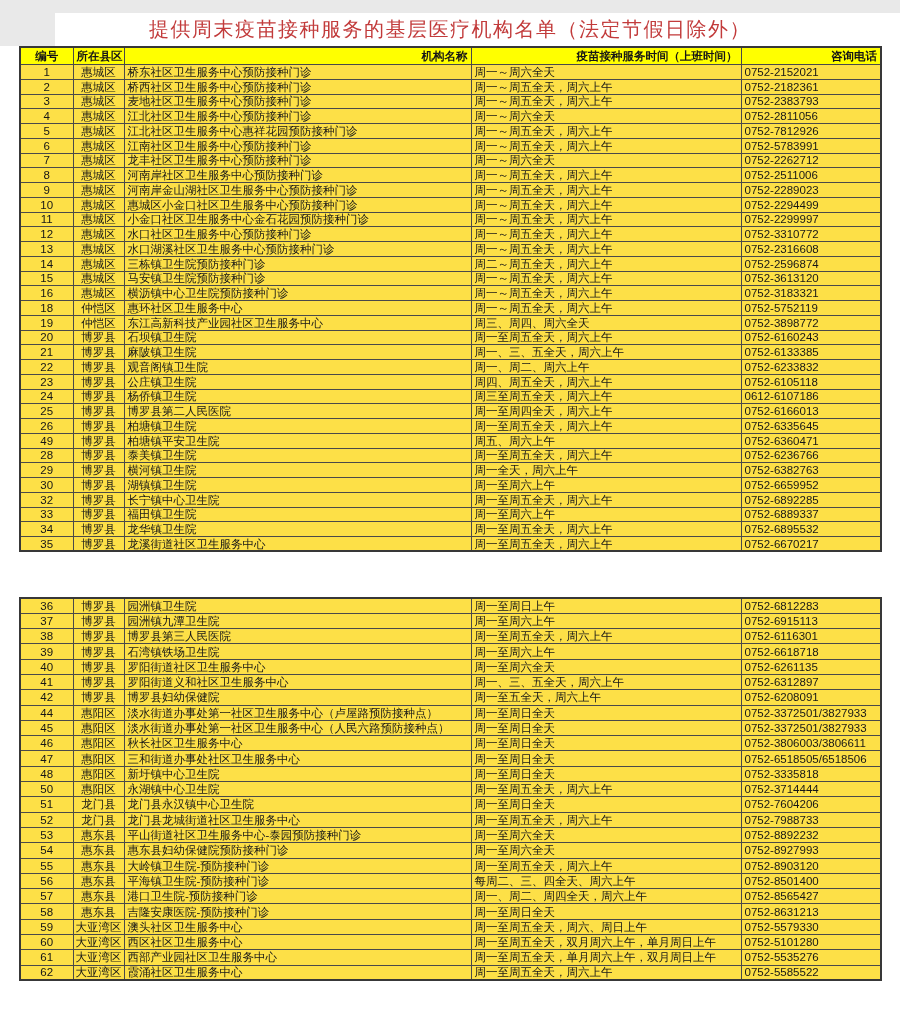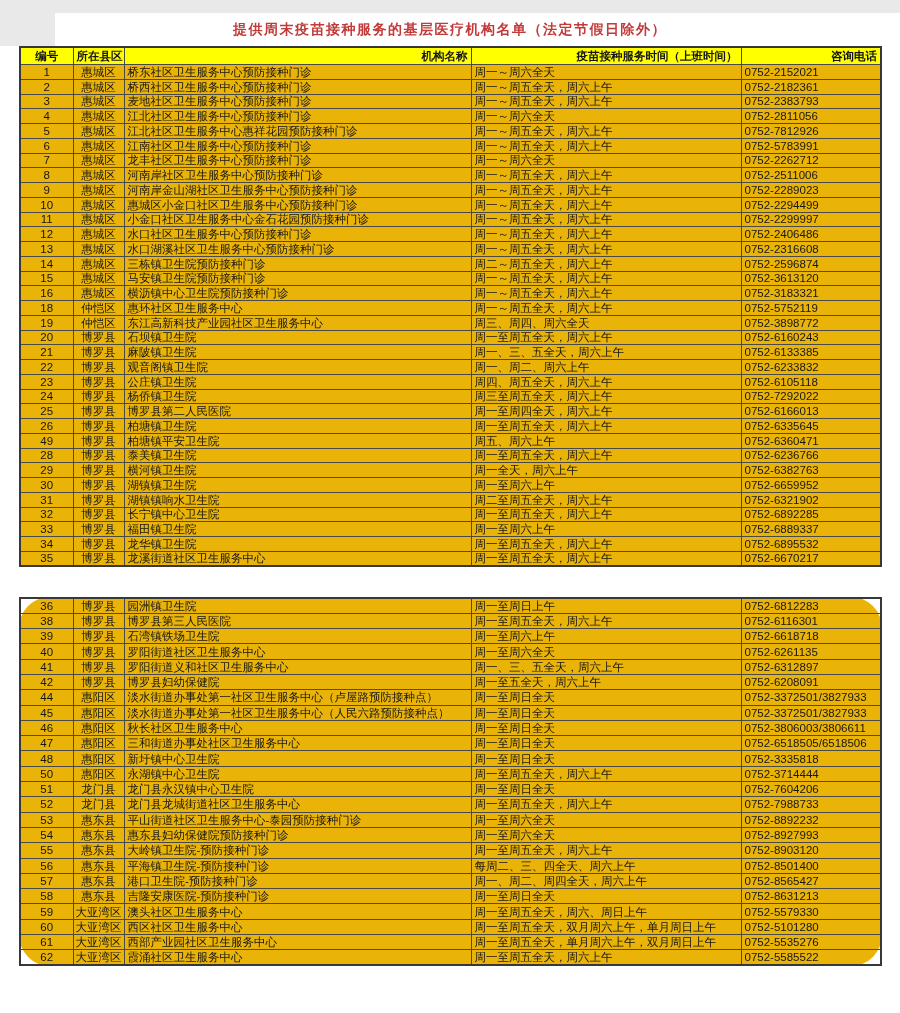--- a/index.html
+++ b/index.html
@@ -8,27 +8,27 @@
     --grid:#4a4a4a;
   }
   html,body{margin:0;padding:0;}
   body{
     width:900px;height:1013px;background:#ffffff;position:relative;overflow:hidden;
     font-family:"Liberation Sans","DejaVu Sans",sans-serif;
   }
   .top-strip{position:absolute;top:0;left:0;width:900px;height:13px;background:#e9e9e9;}
   .title-gray-patch{position:absolute;top:13px;left:0;width:55px;height:33px;background:#e9e9e9;}
   .title-band{position:absolute;top:13px;left:0;width:900px;height:33px;display:flex;align-items:center;justify-content:center;background:#ffffff;}
-  .page-title{color:var(--title-color);font-size:14px;font-weight:bold;letter-spacing:1.5px;white-space:nowrap;}
+  .page-title{color:var(--title-color);font-size:20px;font-weight:normal;letter-spacing:1.5px;white-space:nowrap;}
   table.tbl{
     position:absolute;left:19px;width:861px;border-collapse:collapse;table-layout:fixed;
-    border:2px solid #383838;background:#eab308;
+    border:2px solid #383838;background:#fde047;
   }
   .tbl1{top:46px;}
-  .tbl2{top:597px;border-radius:31px;}
+  .tbl2{top:597px;}
   .tbl th,.tbl td{
     border:1px solid var(--grid);
     font-size:11.5px;line-height:1.05;padding:0 3px;
     white-space:nowrap;overflow:hidden;color:#161616;
   }
   .tbl thead th{background:var(--header-bg);font-weight:bold;text-align:right;height:16px;}
   .tbl thead th.c0{text-align:center;}
   .tbl1 tbody tr{height:14.75px;}
   .tbl2 tbody tr{height:15.3px;}
   .tbl td.c0{text-align:center;padding:0 1px;}
@@ -136,21 +136,21 @@
         <td class="c1">惠城区</td>
         <td class="c2">小金口社区卫生服务中心金石花园预防接种门诊</td>
         <td class="c3">周一～周五全天，周六上午</td>
         <td class="c4">0752-2299997</td>
       </tr>
       <tr>
         <td class="c0">12</td>
         <td class="c1">惠城区</td>
         <td class="c2">水口社区卫生服务中心预防接种门诊</td>
         <td class="c3">周一～周五全天，周六上午</td>
-        <td class="c4">0752-2406486</td>
+        <td class="c4">0752-3310772</td>
       </tr>
       <tr>
         <td class="c0">13</td>
         <td class="c1">惠城区</td>
         <td class="c2">水口湖溪社区卫生服务中心预防接种门诊</td>
         <td class="c3">周一～周五全天，周六上午</td>
         <td class="c4">0752-2316608</td>
       </tr>
       <tr>
         <td class="c0">14</td>
@@ -213,21 +213,21 @@
         <td class="c1">博罗县</td>
         <td class="c2">公庄镇卫生院</td>
         <td class="c3">周四、周五全天，周六上午</td>
         <td class="c4">0752-6105118</td>
       </tr>
       <tr>
         <td class="c0">24</td>
         <td class="c1">博罗县</td>
         <td class="c2">杨侨镇卫生院</td>
         <td class="c3">周三至周五全天，周六上午</td>
-        <td class="c4">0752-7292022</td>
+        <td class="c4">0612-6107186</td>
       </tr>
       <tr>
         <td class="c0">25</td>
         <td class="c1">博罗县</td>
         <td class="c2">博罗县第二人民医院</td>
         <td class="c3">周一至周四全天，周六上午</td>
         <td class="c4">0752-6166013</td>
       </tr>
       <tr>
         <td class="c0">26</td>
@@ -256,27 +256,20 @@
         <td class="c2">横河镇卫生院</td>
         <td class="c3">周一全天，周六上午</td>
         <td class="c4">0752-6382763</td>
       </tr>
       <tr>
         <td class="c0">30</td>
         <td class="c1">博罗县</td>
         <td class="c2">湖镇镇卫生院</td>
         <td class="c3">周一至周六上午</td>
         <td class="c4">0752-6659952</td>
-      </tr>
-      <tr>
-        <td class="c0">31</td>
-        <td class="c1">博罗县</td>
-        <td class="c2">湖镇镇响水卫生院</td>
-        <td class="c3">周二至周五全天，周六上午</td>
-        <td class="c4">0752-6321902</td>
       </tr>
       <tr>
         <td class="c0">32</td>
         <td class="c1">博罗县</td>
         <td class="c2">长宁镇中心卫生院</td>
         <td class="c3">周一至周五全天，周六上午</td>
         <td class="c4">0752-6892285</td>
       </tr>
       <tr>
         <td class="c0">33</td>
@@ -312,20 +305,27 @@
   </colgroup>
   <tbody>
       <tr>
         <td class="c0">36</td>
         <td class="c1">博罗县</td>
         <td class="c2">园洲镇卫生院</td>
         <td class="c3">周一至周日上午</td>
         <td class="c4">0752-6812283</td>
       </tr>
       <tr>
+        <td class="c0">37</td>
+        <td class="c1">博罗县</td>
+        <td class="c2">园洲镇九潭卫生院</td>
+        <td class="c3">周一至周六上午</td>
+        <td class="c4">0752-6915113</td>
+      </tr>
+      <tr>
         <td class="c0">38</td>
         <td class="c1">博罗县</td>
         <td class="c2">博罗县第三人民医院</td>
         <td class="c3">周一至周五全天，周六上午</td>
         <td class="c4">0752-6116301</td>
       </tr>
       <tr>
         <td class="c0">39</td>
         <td class="c1">博罗县</td>
         <td class="c2">石湾镇铁场卫生院</td>

